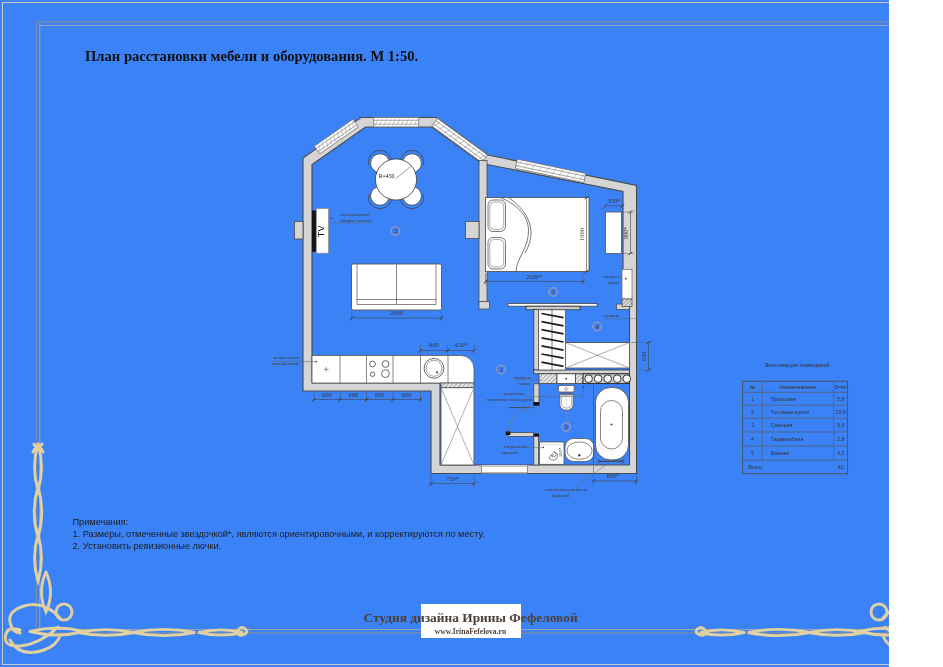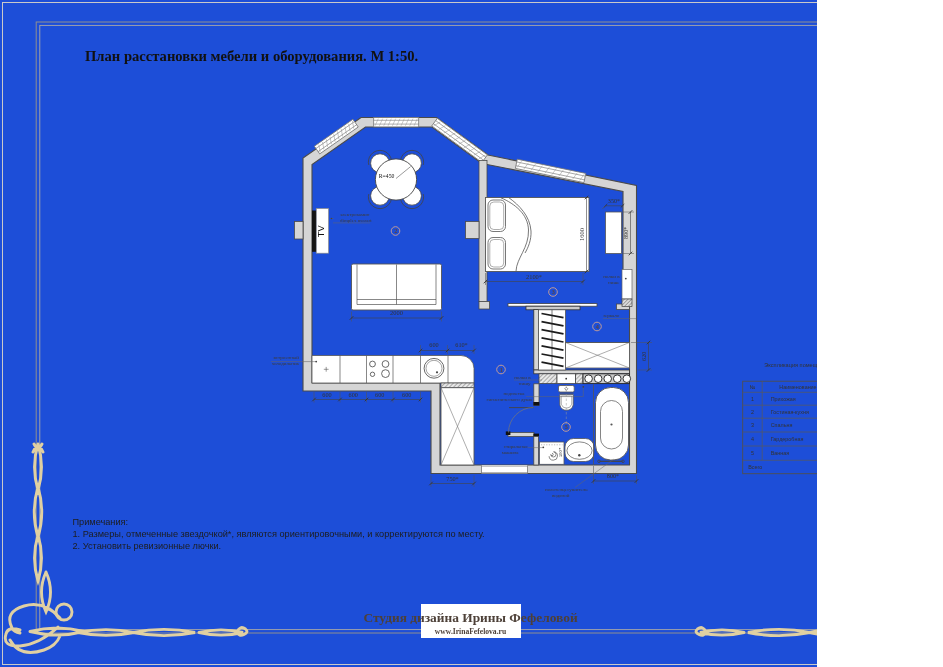--- a/index.html
+++ b/index.html
@@ -1,14 +1,14 @@
 <!DOCTYPE html>
 <html><head><meta charset="utf-8"><title>plan</title><style>
 html,body{margin:0;padding:0;background:#fff;}
-#page{position:relative;width:817px;height:667px;overflow:hidden;background:#1d4ed8;font-family:"Liberation Sans",sans-serif;}
+#page{position:relative;width:889px;height:667px;overflow:hidden;background:#3b82f6;font-family:"Liberation Sans",sans-serif;}
 </style></head><body>
 <div id="page">
 <svg width="943" height="667" viewBox="0 0 943 667">
 <defs>
 <pattern id="h1" width="3" height="3" patternUnits="userSpaceOnUse" patternTransform="rotate(45)">
           <rect width="3" height="3" fill="#e8e8e8"></rect>
           <line x1="0" y1="0" x2="0" y2="3" stroke="#6a6a6a" stroke-width="1"></line>
         </pattern>
 <pattern id="h2" width="2.6" height="2.6" patternUnits="userSpaceOnUse" patternTransform="rotate(45)">
           <rect width="2.6" height="2.6" fill="#dcdcdc"></rect>

